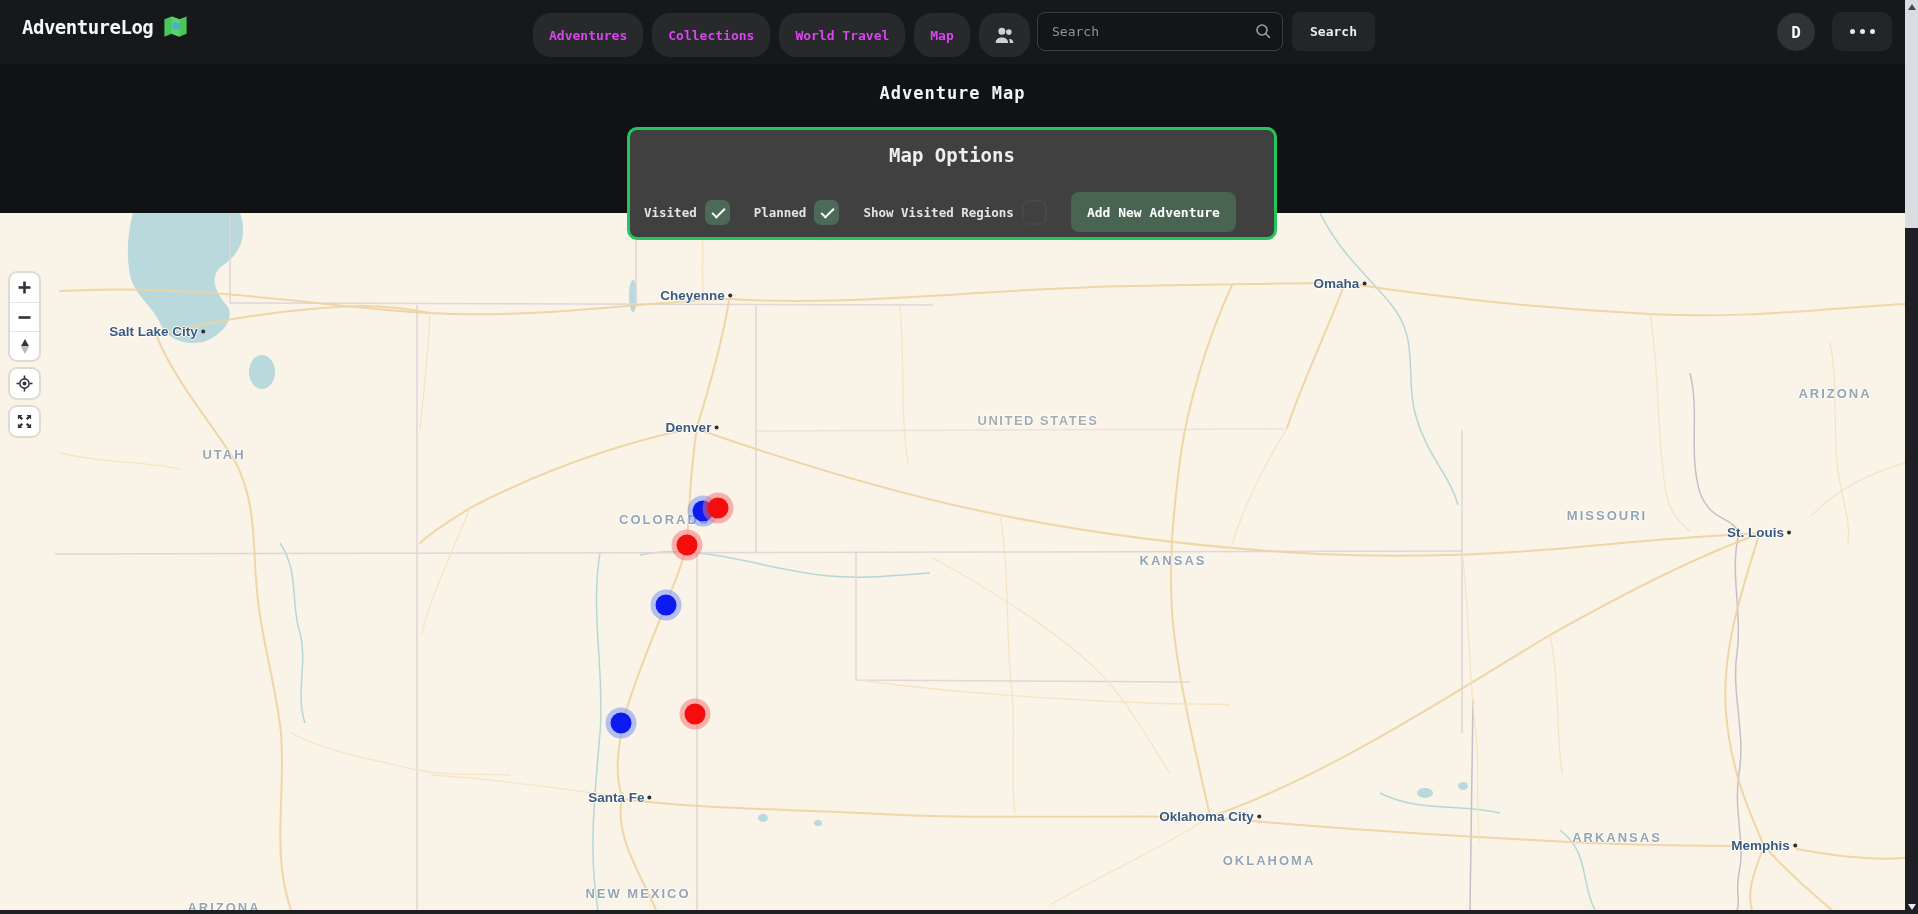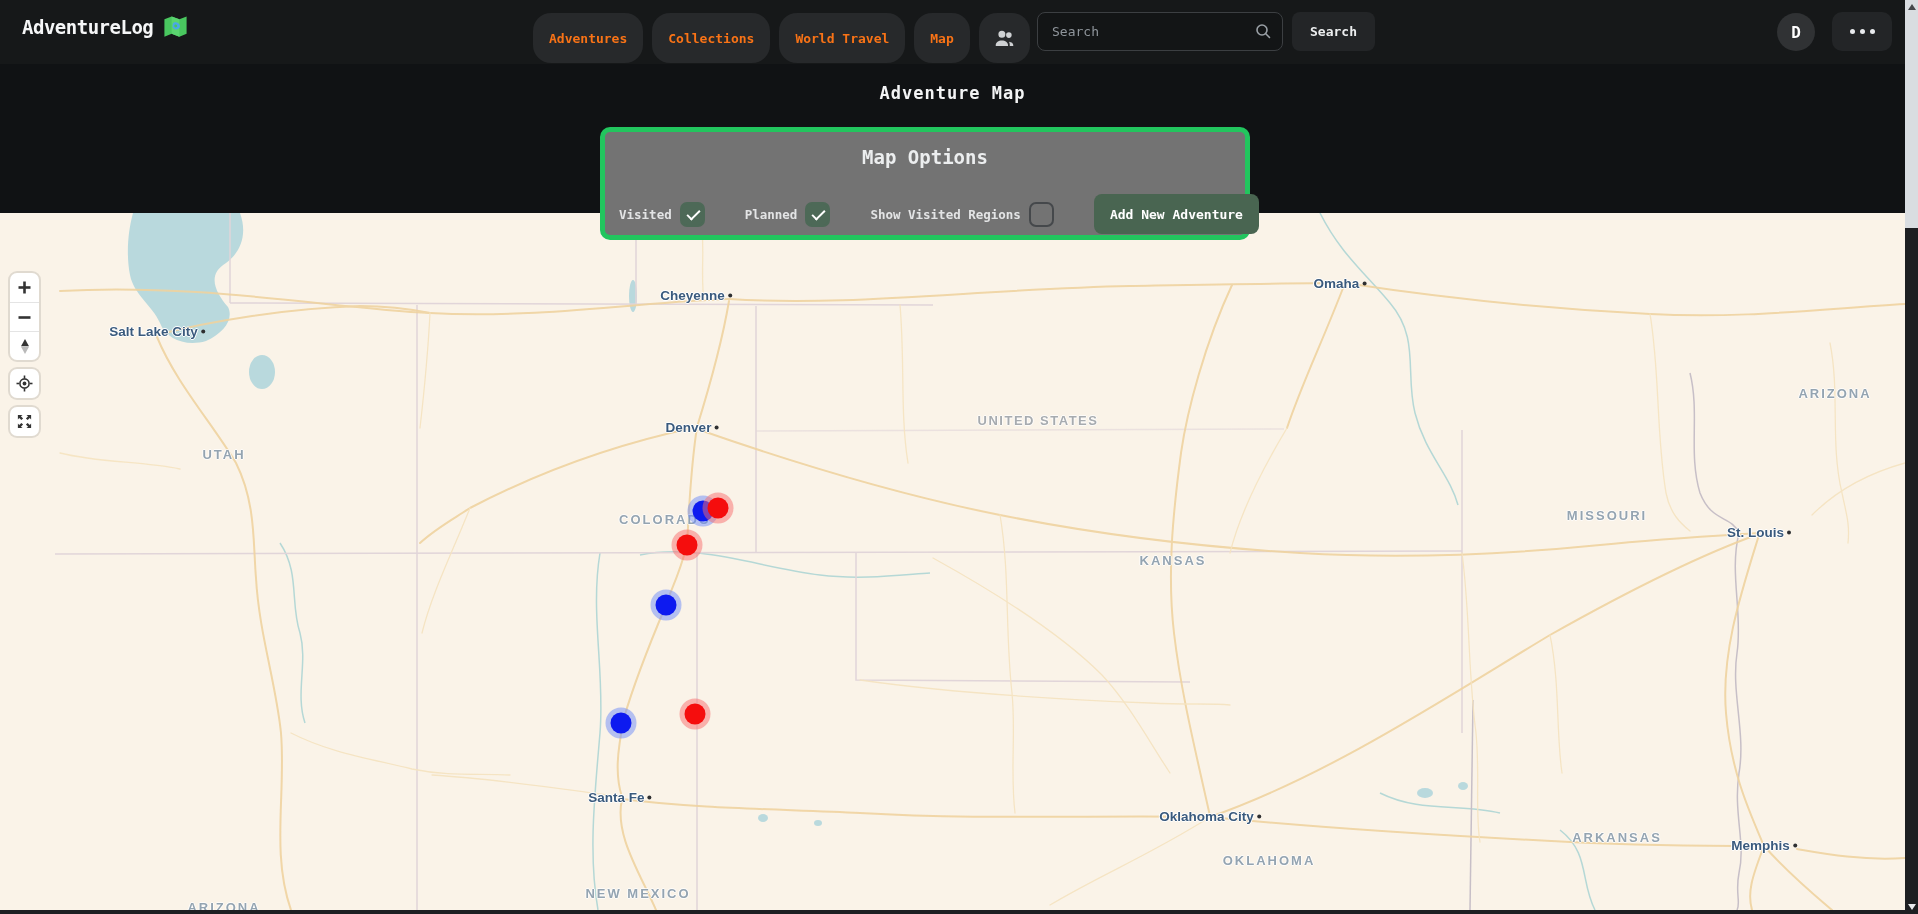--- a/index.html
+++ b/index.html
@@ -4,46 +4,46 @@
 <style>
   * { margin:0; padding:0; box-sizing:border-box; }
   html,body { width:1918px; height:914px; overflow:hidden; background:#101214;
               font-family:"DejaVu Sans Mono","Liberation Mono",monospace; }
 
   
   .navbar { position:absolute; left:0; top:0; width:1905px; height:64px; background:#161819; }
   .logo { position:absolute; left:22px; top:13px; display:flex; align-items:center; gap:9px; cursor:pointer; }
   .logo-text { font-size:19px; font-weight:bold; color:#f5f6f7; letter-spacing:-0.5px; }
   .nav-group { position:absolute; left:533px; top:13px; display:flex; gap:9px; }
-  .nav-btn { height:50px; padding:0 16px; display:flex; align-items:center; justify-content:center;
-             background:#27292b; border-radius:18px; color:#f97316; font-size:13px; font-weight:bold;
+  .nav-btn { height:44px; padding:0 16px; display:flex; align-items:center; justify-content:center;
+             background:#27292b; border-radius:18px; color:#d946ef; font-size:13px; font-weight:bold;
              cursor:pointer; white-space:nowrap; }
   .icon-btn { padding:0 15px; }
   .search-wrap { position:absolute; left:1037px; top:12px; width:246px; height:39px; }
   .search-input { width:100%; height:100%; background:#131516; border:1px solid #3c3f42; border-radius:8px;
                   color:#cfd2d4; font-family:inherit; font-size:13px; padding:0 36px 0 14px; outline:none; }
   .search-input::placeholder { color:#8f959b; }
   .search-glass { position:absolute; right:11px; top:10px; }
   .search-btn { position:absolute; left:1292px; top:12px; height:39px; padding:0 18px; background:#232527;
                 border:none; border-radius:8px; color:#eceeef; font-family:inherit; font-size:13px;
                 font-weight:bold; cursor:pointer; }
   .avatar { position:absolute; left:1777px; top:13px; width:38px; height:38px; border-radius:50%;
             background:#303234; color:#fff; font-size:16px; font-weight:bold;
             display:flex; align-items:center; justify-content:center; cursor:pointer; }
   .dots-btn { position:absolute; left:1832px; top:12px; width:60px; height:39px; border-radius:10px;
               background:#232527; display:flex; align-items:center; justify-content:center; gap:5px; cursor:pointer; }
   .dots-btn i { width:5px; height:5px; border-radius:50%; background:#e8eaed; }
 
   
   .page-title { position:absolute; top:83px; left:0; width:1905px; text-align:center;
                 font-size:17px; font-weight:bold; color:#f3f4f5; letter-spacing:1px; }
-  .options-card { position:absolute; left:600px; top:127px; width:650px; height:113px; z-index:20;
-                  background:#737373; border:5px solid #22c55e; border-radius:10px; }
+  .options-card { position:absolute; left:627px; top:127px; width:650px; height:113px; z-index:20;
+                  background:#404040; border:3px solid #22c55e; border-radius:10px; }
   .card-title { margin-top:14px; text-align:center; font-size:19px; font-weight:bold; color:#eceeef; }
-  .card-row { position:absolute; left:14px; top:62px; display:flex; align-items:center; gap:40px; }
+  .card-row { position:absolute; left:14px; top:62px; display:flex; align-items:center; gap:24px; }
   .toggle-group { display:flex; align-items:center; gap:8px; }
   .toggle-label { font-size:12.5px; color:#e3e4e5; font-weight:600; white-space:nowrap; }
   .cb { width:25px; height:25px; border-radius:7px; border:2px solid #45484b; background:transparent;
         position:relative; cursor:pointer; flex:none; }
   .cb.on { background:#4d6957; border-color:#4d6957; }
   .cb.on::after { content:""; position:absolute; left:5px; top:6px; width:11px; height:5px;
                   border-left:2.5px solid #fff; border-bottom:2.5px solid #fff; transform:rotate(-45deg); }
   .add-btn { height:40px; padding:0 16px; background:#496551; border:none; border-radius:8px;
              color:#fff; font-family:inherit; font-size:13px; font-weight:bold; cursor:pointer;
              white-space:nowrap; }

